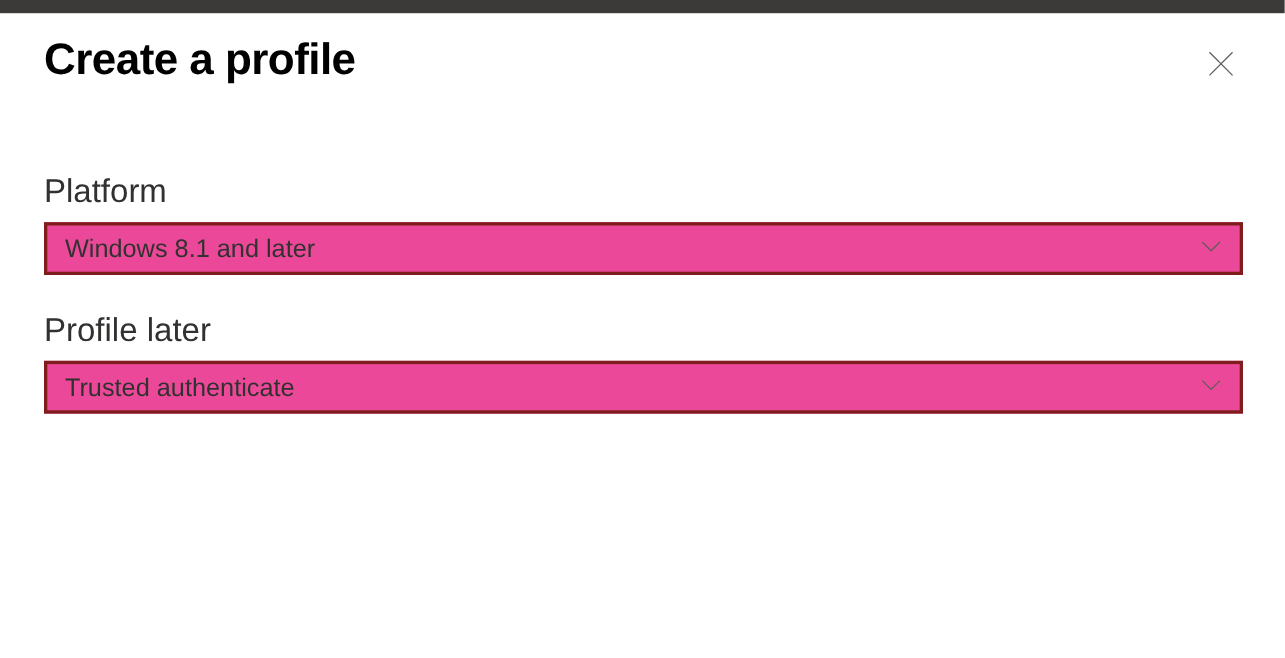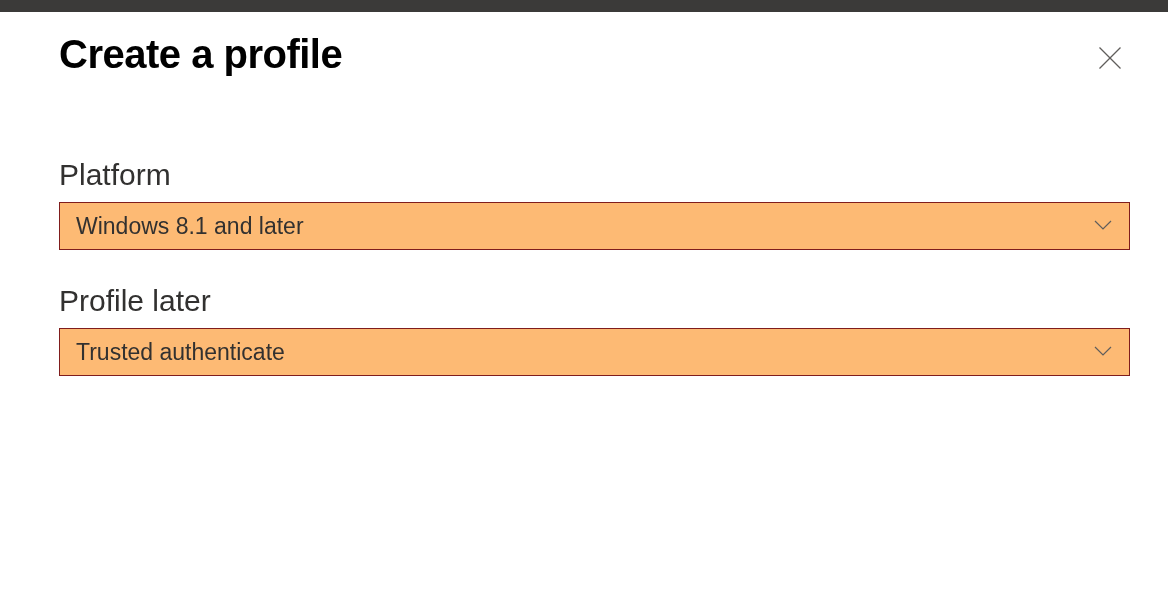--- a/index.html
+++ b/index.html
@@ -13,21 +13,21 @@
       width: 1168px;
       height: 598px;
       overflow: hidden;
     }
     .top-bar {
       height: 12px;
       background: #3b3a39;
       width: 100%;
     }
     .panel {
-      padding: 20px 38px 0 59px;
+      padding: 20px 38px 0 40px;
       position: relative;
     }
     .header-row {
       display: flex;
       justify-content: space-between;
       align-items: flex-start;
       margin-bottom: 80px;
     }
     .page-title {
       font-size: 40px;
@@ -56,27 +56,27 @@
     }
     .form-label {
       font-size: 30px;
       color: #323130;
       display: block;
       margin-bottom: 10px;
       font-weight: 400;
     }
     .dropdown {
       position: relative;
-      border: 1px solid #7f1d1d;
+      border: 3px solid #7f1d1d;
       height: 48px;
       display: flex;
       align-items: center;
       padding: 0 16px;
       cursor: pointer;
-      background: #fdba74;
+      background: #ec4899;
     }
     .dropdown-value {
       font-size: 23px;
       color: #323130;
       flex: 1;
     }
     .dropdown-chevron {
       color: #605e5c;
     }
     .dropdown-chevron svg {

